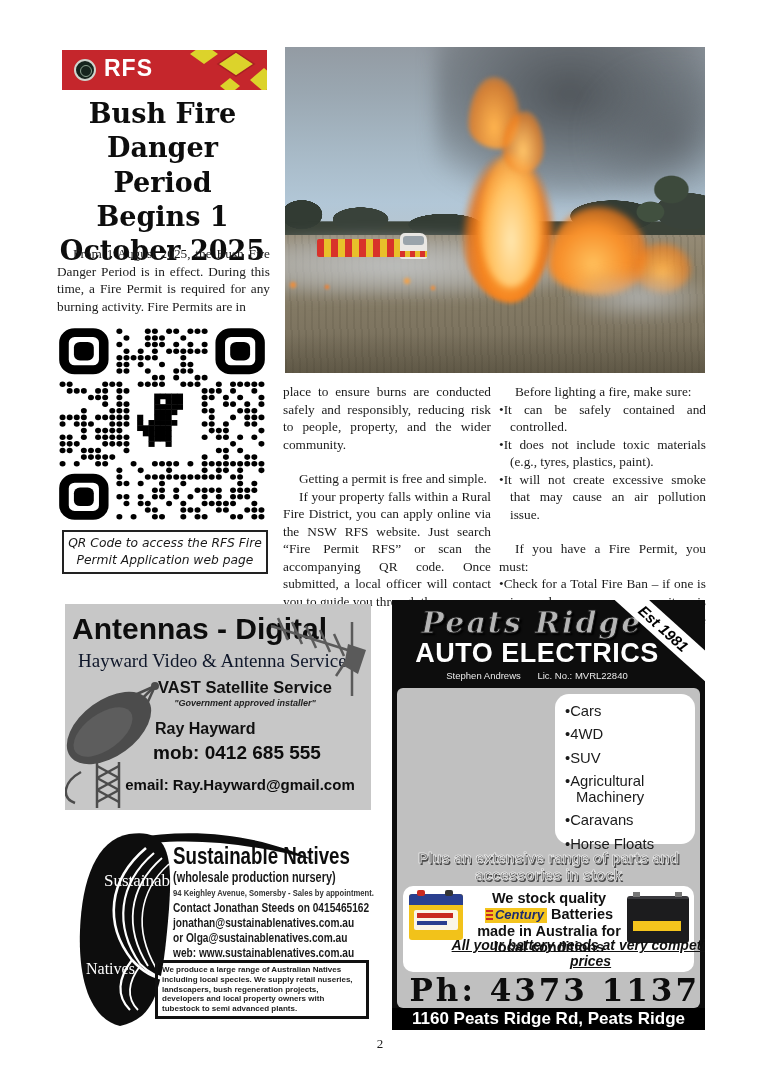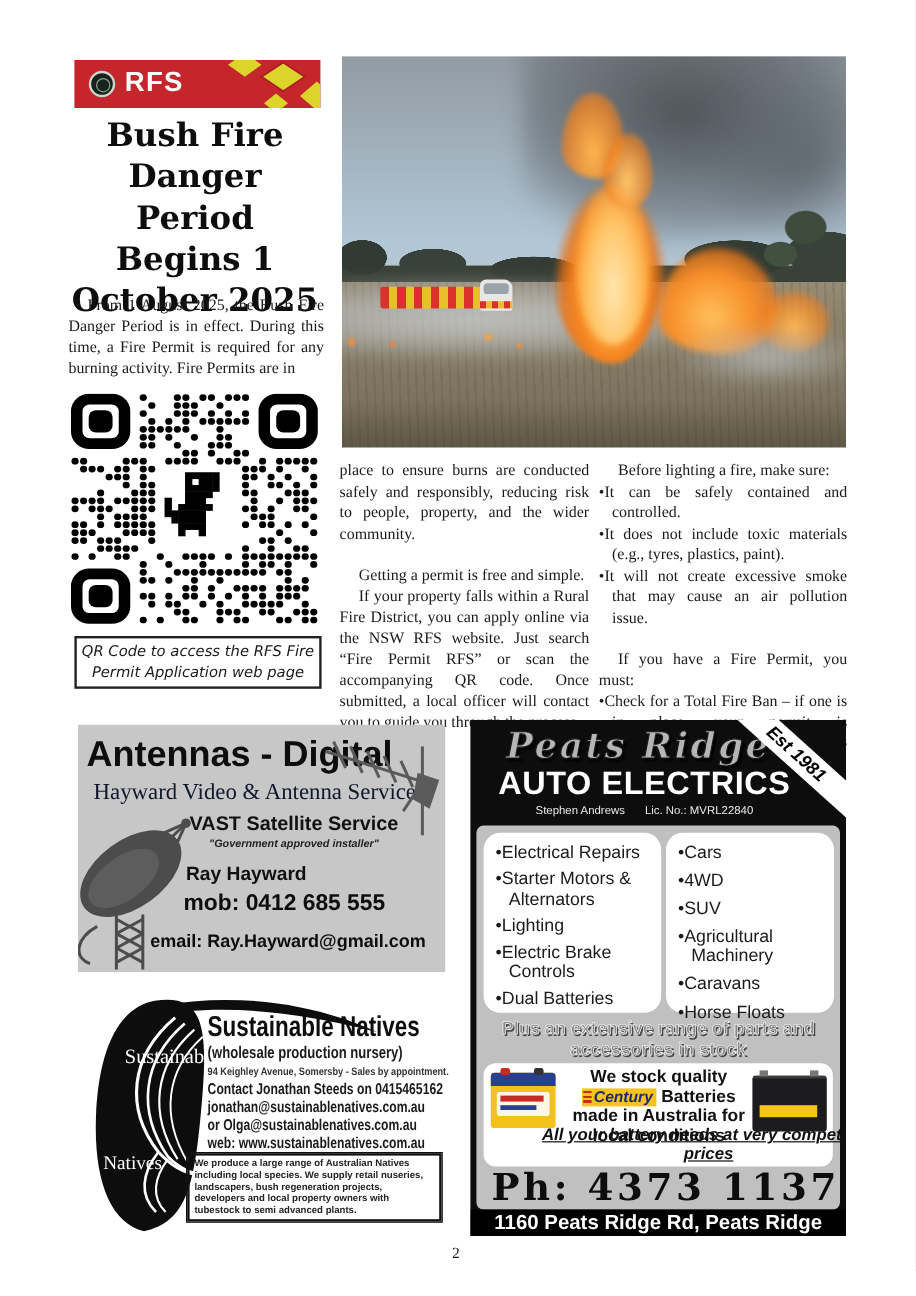--- a/index.html
+++ b/index.html
@@ -651,27 +651,20 @@
   <div class="abs ad-auto">
     <div class="abs auto-script">Peats Ridge</div>
     <div class="abs auto-title">AUTO ELECTRICS</div>
     <div class="abs auto-cred">
       <span>Stephen Andrews</span>
       <span>Lic. No.: MVRL22840</span>
     </div>
     <div class="abs auto-ribbon">Est 1981</div>
 
     <div class="abs auto-panel">
-      <div class="svc-box svc-left">
-        <div>Electrical Repairs</div>
-        <div>Starter Motors &amp; Alternators</div>
-        <div>Lighting</div>
-        <div>Electric Brake Controls</div>
-        <div>Dual Batteries</div>
-      </div>
       <div class="svc-box svc-right">
         <div>Cars</div>
         <div>4WD</div>
         <div>SUV</div>
         <div>Agricultural Machinery</div>
         <div>Caravans</div>
         <div>Horse Floats</div>
       </div>
       <div class="auto-range">Plus an extensive range of parts and accessories in stock</div>
 

